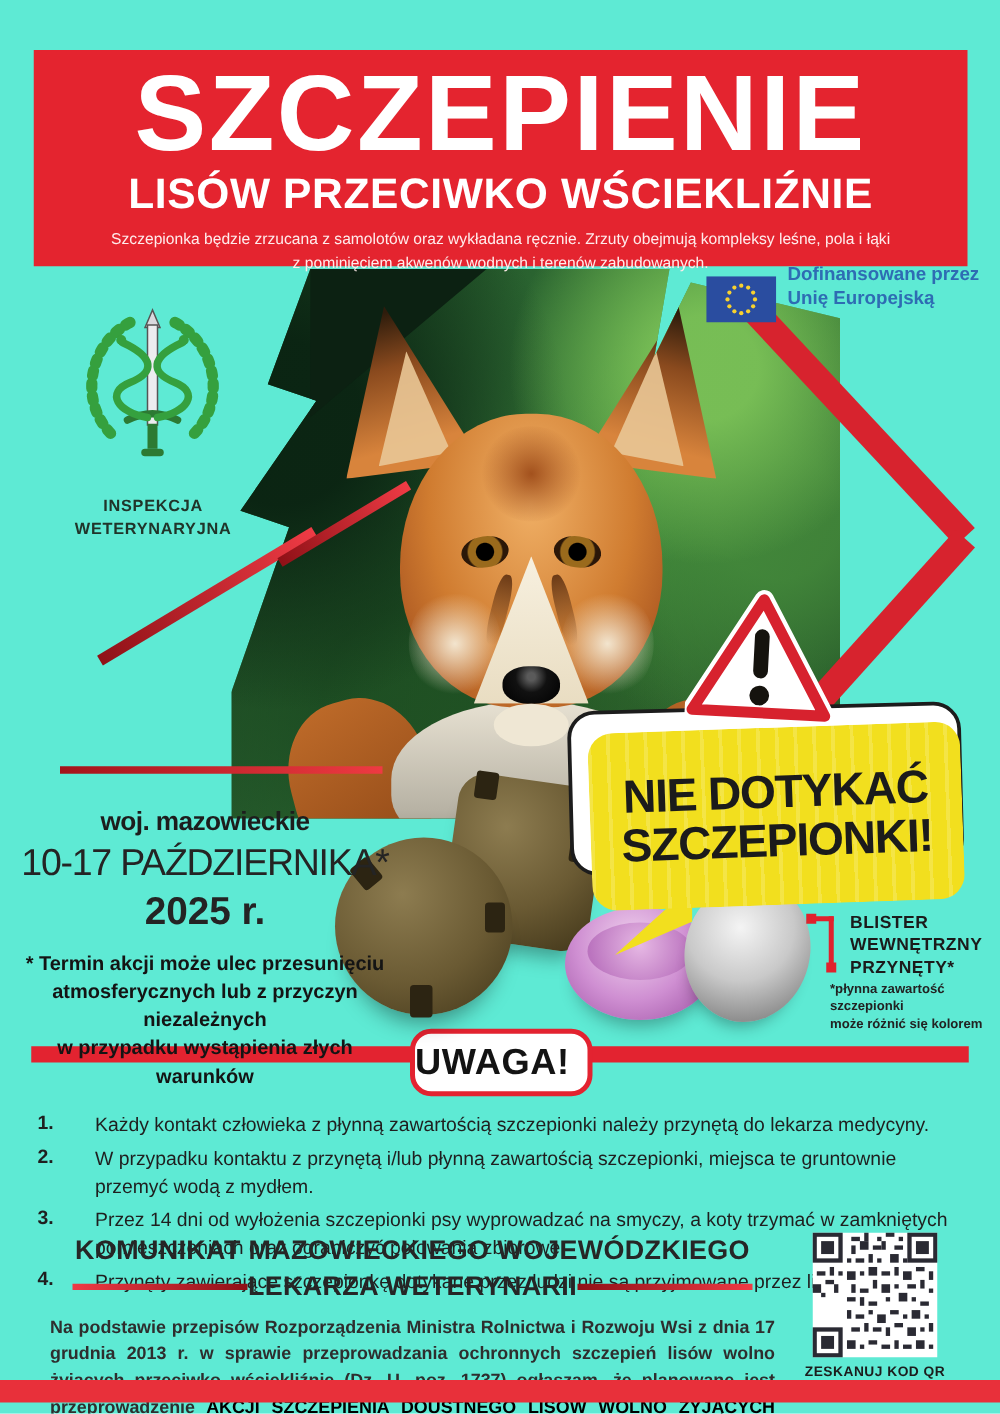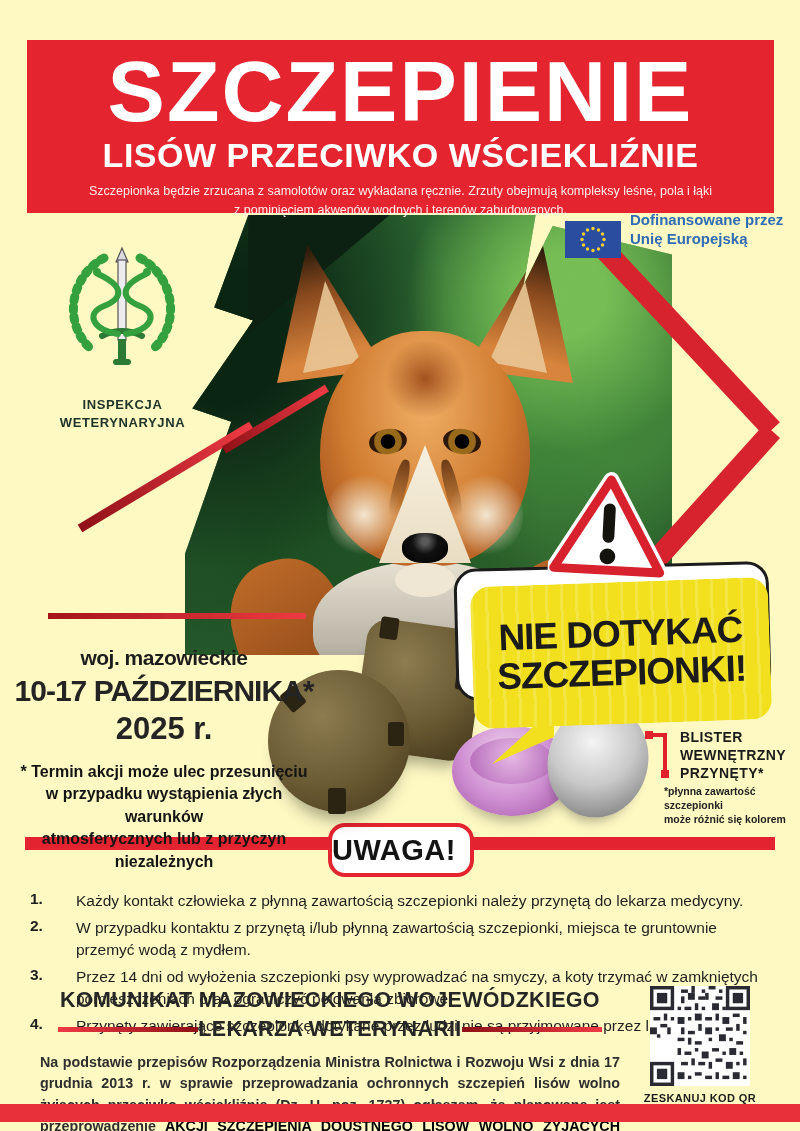--- a/index.html
+++ b/index.html
@@ -1,17 +1,17 @@
 <!DOCTYPE html>
 <html><head>
 <meta charset="utf-8">
 <style>
   html,body{margin:0;padding:0;background:#ffffff;}
   *{box-sizing:border-box;}
-  .poster{position:relative;width:800px;height:1131px;background:#fef9c3;overflow:hidden;
+  .poster{position:relative;width:800px;height:1131px;background:#5eead4;overflow:hidden;
           font-family:"Liberation Sans","DejaVu Sans",sans-serif;color:#1d1d1d;}
   .abs{position:absolute;}
 
   
   .banner{left:27px;top:40px;width:747px;height:173px;background:#e4242f;
           display:flex;flex-direction:column;align-items:center;justify-content:flex-start;z-index:2;}
   .banner-title{font-size:86px;font-weight:800;color:#fff;letter-spacing:2px;line-height:1;margin-top:8px;}
   .banner-subtitle{font-size:34px;font-weight:800;color:#fff;letter-spacing:.5px;margin-top:2px;}
   .banner-desc{font-size:12.5px;color:#ffecec;line-height:1.5;text-align:center;margin-top:7px;font-weight:400;}
 
@@ -117,21 +117,21 @@
   .ptr-h{left:649px;top:733px;width:18px;height:4px;}
   .ptr-v{left:663px;top:733px;width:4px;height:40px;}
   .ptr-dot2{left:661px;top:770px;width:8px;height:8px;}
   .blister-label{left:680px;top:728px;width:115px;font-size:14px;font-weight:900;color:#1b1b1b;
                  letter-spacing:.4px;line-height:1.3;z-index:6;}
   .blister-note{left:664px;top:784px;width:132px;font-size:10.5px;font-weight:700;color:#222;line-height:1.35;z-index:6;}
 
   
   .region{left:14px;top:646px;width:300px;text-align:center;z-index:5;}
   .region-voj{font-size:21px;font-weight:700;color:#1d1d1d;letter-spacing:-.5px;}
-  .region-dates{font-size:30px;font-weight:700;color:#242424;letter-spacing:-1px;margin-top:4px;}
+  .region-dates{font-size:30px;font-weight:400;color:#242424;letter-spacing:-1px;margin-top:4px;}
   .region-year{font-size:31px;font-weight:900;color:#242424;margin-top:3px;}
   .region-disc{font-size:16px;font-weight:700;color:#141414;line-height:1.4;margin-top:14px;}
 
   
   .uwaga-line{top:837px;height:13px;background:#e32330;z-index:2;}
   .uwaga-line-l{left:25px;width:310px;}
   .uwaga-line-r{left:467px;width:308px;}
   .uwaga-badge{left:328px;top:823px;width:146px;height:54px;background:#fff;border:4px solid #e32330;
                border-radius:17px;z-index:3;display:flex;align-items:center;justify-content:flex-start;}
   .uwaga-text{font-size:29px;font-weight:900;color:#131313;letter-spacing:.5px;}
@@ -285,22 +285,22 @@
     <div>*płynna zawartość szczepionki</div>
     <div>może różnić się kolorem</div>
   </div>
 
   <div class="abs region">
     <div class="region-voj">woj. mazowieckie</div>
     <div class="region-dates">10-17 PAŹDZIERNIKA*</div>
     <div class="region-year">2025 r.</div>
     <div class="region-disc">
       <div>* Termin akcji może ulec przesunięciu</div>
+      <div>atmosferycznych lub z przyczyn niezależnych</div>
       <div>w przypadku wystąpienia złych warunków</div>
-      <div>atmosferycznych lub z przyczyn niezależnych</div>
     </div>
   </div>
 
   <div class="abs uwaga-line uwaga-line-l"></div>
   <div class="abs uwaga-line uwaga-line-r"></div>
   <div class="abs uwaga-badge">
     <span class="uwaga-text">UWAGA!</span>
   </div>
 
   <div class="abs list">

